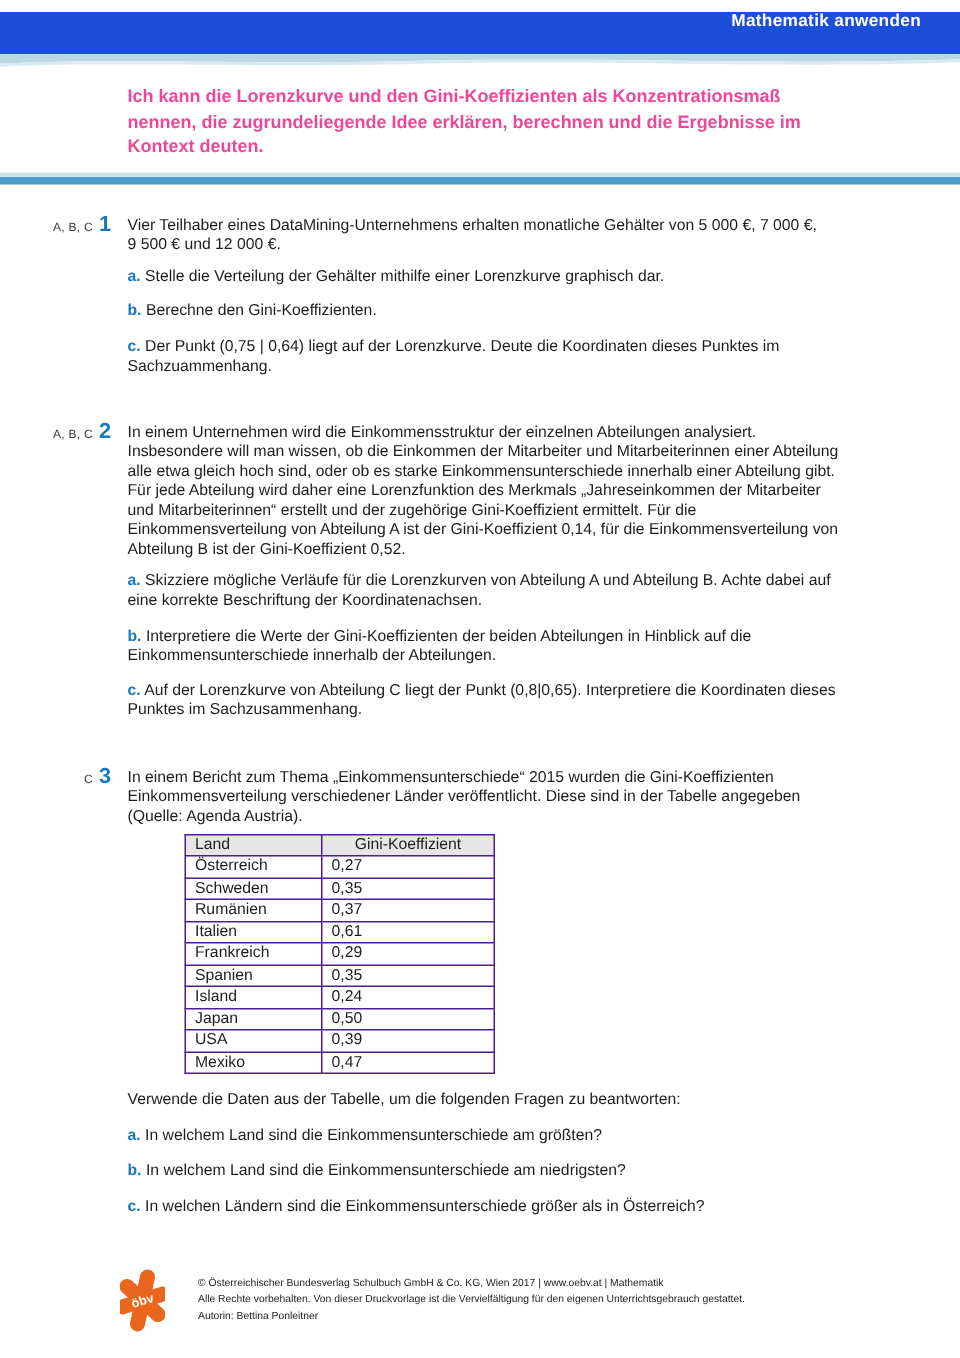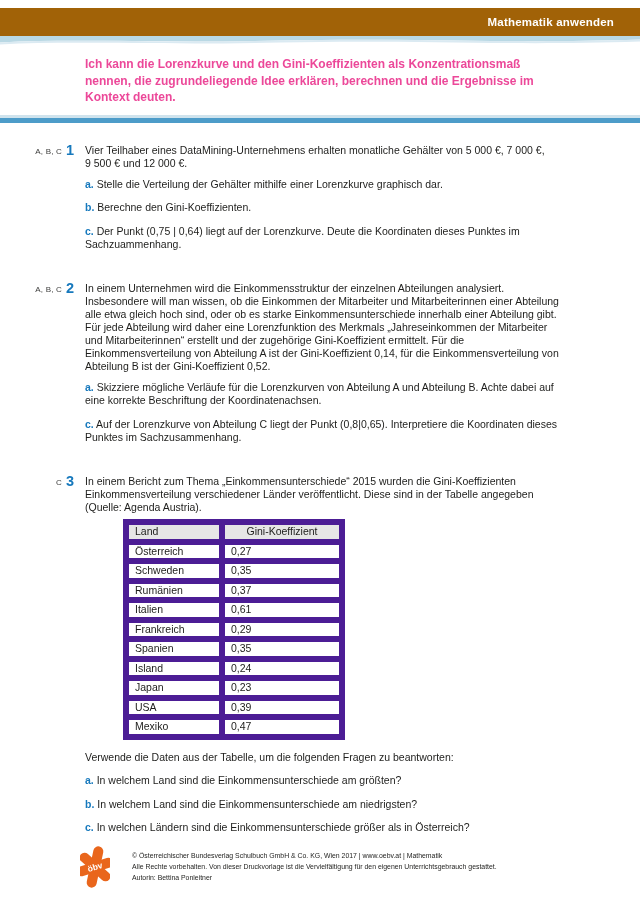--- a/index.html
+++ b/index.html
@@ -8,22 +8,22 @@
     width:640px;height:905px;
     background:#ffffff;
     overflow:hidden;
     font-family:"Liberation Sans", sans-serif;
     color:#1d1d1b;
   }
   
   .top-white{height:8px;}
   .band{
     height:28px;
-    background:#a16207;
-    display:flex;align-items:center;justify-content:flex-end;
+    background:#1d4ed8;
+    display:flex;align-items:flex-start;justify-content:flex-end;
     padding-right:26px;
   }
   .band-label{
     color:#ffffff;font-weight:bold;font-size:11.5px;letter-spacing:.2px;
   }
   .band-wave{display:block;width:640px;height:10px;}
   .statement{
     margin:10px 75px 0 85px;
     width:480px;
     color:#ec4899;
@@ -49,21 +49,21 @@
   .ex-intro{margin:1px 0 0 0;}
   .ex-part{margin-top:8px;}
   .part-letter{color:#1779bd;font-weight:bold;}
   
   .gini-table{
     border-collapse:collapse;
     margin:5px 0 0 38px;
     font-size:10.5px;
   }
   .gini-table th,.gini-table td{
-    border:6px solid #4c1d95;
+    border:1px solid #4c1d95;
     padding:0 6px;
     height:13.5px;line-height:13px;
     font-weight:normal;text-align:left;
   }
   .gini-table th{background:#e6e6e6;}
   .col-land{width:78px;}
   .col-gini{width:102px;text-align:center;}
   .gini-table th.col-gini{text-align:center;}
   .outro{margin-top:11px;}
   
@@ -103,20 +103,21 @@
       <p class="ex-part"><span class="part-letter">c.</span> <span>Der Punkt (0,75 | 0,64) liegt auf der Lorenzkurve. Deute die Koordinaten dieses Punktes im Sachzuammenhang.</span></p>
     </div>
   </div>
 
   <div class="exercise">
     <div class="ex-marginlab"><span>A, B, C</span></div>
     <div class="ex-num">2</div>
     <div class="ex-body">
       <p class="ex-intro">In einem Unternehmen wird die Einkommensstruktur der einzelnen Abteilungen analysiert. Insbesondere will man wissen, ob die Einkommen der Mitarbeiter und Mitarbeiterinnen einer Abteilung alle etwa gleich hoch sind, oder ob es starke Einkommensunterschiede innerhalb einer Abteilung gibt. Für jede Abteilung wird daher eine Lorenzfunktion des Merkmals „Jahreseinkommen der Mitarbeiter und Mitarbeiterinnen“ erstellt und der zugehörige Gini-Koeffizient ermittelt. Für die Einkommensverteilung von Abteilung A ist der Gini-Koeffizient 0,14, für die Einkommensverteilung von Abteilung B ist der Gini-Koeffizient 0,52.</p>
       <p class="ex-part"><span class="part-letter">a.</span> <span>Skizziere mögliche Verläufe für die Lorenzkurven von Abteilung A und Abteilung B. Achte dabei auf eine korrekte Beschriftung der Koordinatenachsen.</span></p>
+      <p class="ex-part"><span class="part-letter">b.</span> <span>Interpretiere die Werte der Gini-Koeffizienten der beiden Abteilungen in Hinblick auf die Einkommensunterschiede innerhalb der Abteilungen.</span></p>
       <p class="ex-part"><span class="part-letter">c.</span> <span>Auf der Lorenzkurve von Abteilung C liegt der Punkt (0,8|0,65). Interpretiere die Koordinaten dieses Punktes im Sachzusammenhang.</span></p>
     </div>
   </div>
 
   <div class="exercise" style="margin-top:20px;">
     <div class="ex-marginlab"><span>C</span></div>
     <div class="ex-num">3</div>
     <div class="ex-body">
       <p class="ex-intro">In einem Bericht zum Thema „Einkommensunterschiede“ 2015 wurden die Gini-Koeffizienten Einkommensverteilung verschiedener Länder veröffentlicht. Diese sind in der Tabelle angegeben (Quelle: Agenda Austria).</p>
 
@@ -151,21 +152,21 @@
           <tr>
               <td class="col-land">Spanien</td>
               <td class="col-gini">0,35</td>
             </tr>
           <tr>
               <td class="col-land">Island</td>
               <td class="col-gini">0,24</td>
             </tr>
           <tr>
               <td class="col-land">Japan</td>
-              <td class="col-gini">0,23</td>
+              <td class="col-gini">0,50</td>
             </tr>
           <tr>
               <td class="col-land">USA</td>
               <td class="col-gini">0,39</td>
             </tr>
           <tr>
               <td class="col-land">Mexiko</td>
               <td class="col-gini">0,47</td>
             </tr>
         </tbody>

